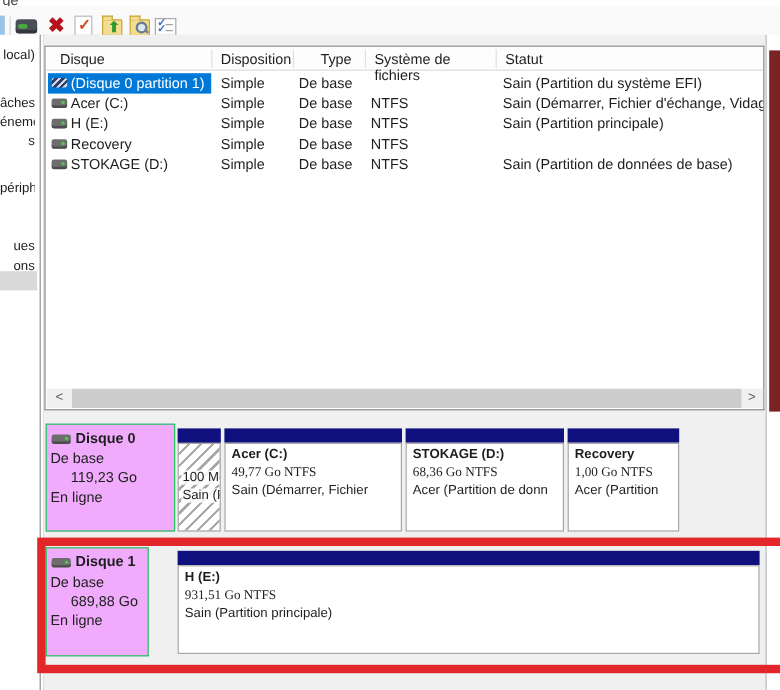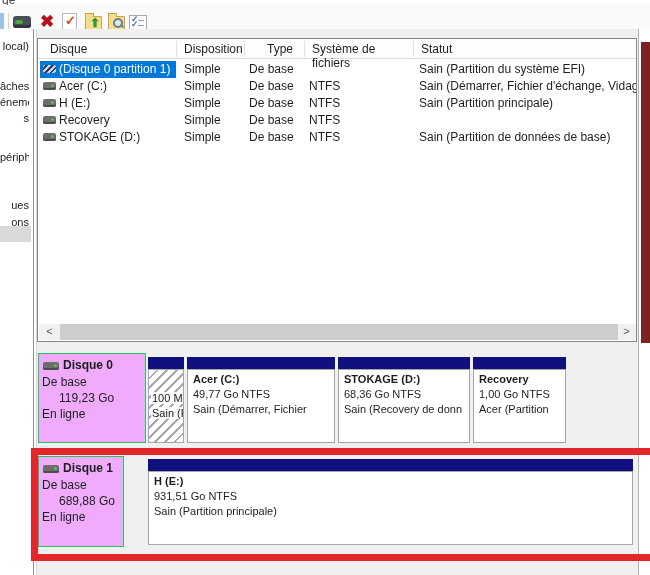--- a/index.html
+++ b/index.html
@@ -62,21 +62,21 @@
   .disk-label .dname{position:absolute;left:24px;top:4px;font-weight:bold;}
   .disk-label .dicon{position:absolute;left:4px;top:8px;width:16px;height:8px;background:#6d6d6d;border-radius:2px;box-shadow:inset 0 -2px 0 #4c4c4c;}
   .disk-label .dicon .dot{position:absolute;right:2px;top:2px;width:3px;height:3px;background:#59c24e;border-radius:50%;}
   .disk-label .l2{position:absolute;left:3px;top:21px;}
   .disk-label .l3{position:absolute;left:3px;top:37px;margin-left:17px;}
   .disk-label .l4{position:absolute;left:3px;top:53px;}
 
   .pstrip{position:absolute;height:12px;background:#10107e;}
   .pbox{position:absolute;background:#ffffff;border:1px solid #a6a6a6;box-sizing:border-box;overflow:hidden;font-size:11px;color:#1e1e1e;}
   .pbox .pl1{position:absolute;left:5px;top:3px;font-weight:bold;white-space:nowrap;}
-  .pbox .pl2{position:absolute;left:5px;top:18px;white-space:nowrap;}
+  .pbox .pl2{position:absolute;left:5px;top:18px;white-space:nowrap;font-family:Liberation Serif, serif;}
   .pbox .pl3{position:absolute;left:5px;top:33px;white-space:nowrap;}
   .pbox.hatch{background:repeating-linear-gradient(135deg,#ffffff 0 5px,#a8a8a8 5px 7px);}
   .pbox.hatch .hl1{position:absolute;left:2px;top:22px;background:rgba(255,255,255,.85);padding:0 1px;white-space:nowrap;}
   .pbox.hatch .hl2{position:absolute;left:2px;top:37px;background:rgba(255,255,255,.85);padding:0 1px;white-space:nowrap;}
 
   .red-rect{left:31px;top:448px;width:700px;height:113px;border:7px solid #e2262a;box-sizing:border-box;background:transparent;pointer-events:none;}
 </style>
 </head>
 <body>
 
@@ -225,21 +225,21 @@
     <span class="hl2">Sain (Pa</span>
   </div>
   <div class="abs pbox" style="left:187px;top:369px;width:148px;height:74px;">
     <span class="pl1">Acer  (C:)</span>
     <span class="pl2">49,77 Go NTFS</span>
     <span class="pl3">Sain (Démarrer, Fichier</span>
   </div>
   <div class="abs pbox" style="left:338px;top:369px;width:132px;height:74px;">
     <span class="pl1">STOKAGE  (D:)</span>
     <span class="pl2">68,36 Go NTFS</span>
-    <span class="pl3">Sain (Recovery de donn</span>
+    <span class="pl3">Acer (Partition de donn</span>
   </div>
   <div class="abs pbox" style="left:473px;top:369px;width:93px;height:74px;">
     <span class="pl1">Recovery</span>
     <span class="pl2">1,00 Go NTFS</span>
     <span class="pl3">Acer (Partition</span>
   </div>
 
   <div class="abs disk-label" style="left:38px;top:456px;width:86px;height:91px;">
     <span class="dicon">
         <span class="dot"></span>

